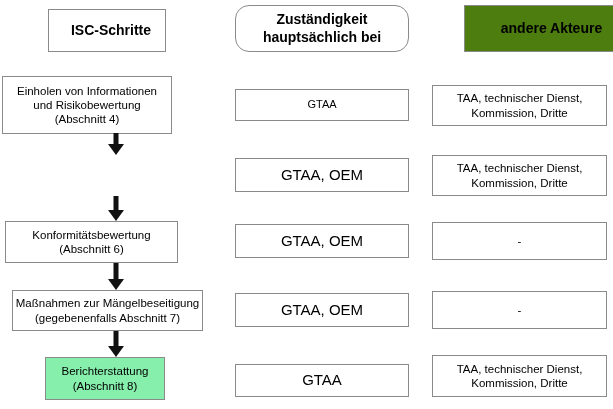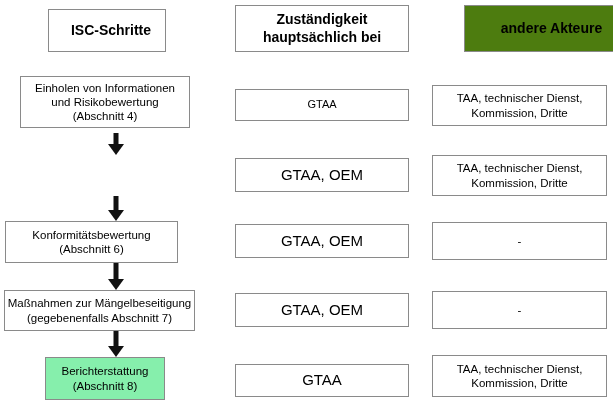--- a/index.html
+++ b/index.html
@@ -56,41 +56,41 @@
     border-right: 8px solid transparent;
     border-top: 11px solid #111111;
   }
 </style>
 </head>
 <body>
 
 <div id="canvas" style="background: rgb(255, 255, 255);">
 
   <div class="box header" style="left: 48px; top: 9px; width: 118px; height: 43px; font-size: 14px; border-color: rgb(138, 138, 138); background: rgb(255, 255, 255); color: rgb(0, 0, 0); padding-left: 10px;">ISC-Schritte</div>
-  <div class="box header" style="left: 235px; top: 5px; width: 174px; height: 47px; font-size: 14px; border-color: rgb(138, 138, 138); background: rgb(255, 255, 255); color: rgb(0, 0, 0);">Zuständigkeit
+  <div class="box header" style="left: 235px; top: 5px; width: 174px; height: 47px; font-size: 14px; border-color: rgb(138, 138, 138); background: rgb(255, 255, 255); color: rgb(0, 0, 0); border-radius: 14px;">Zuständigkeit
 hauptsächlich bei</div>
   <div class="box header" style="left: 432px; top: 5px; width: 175px; height: 47px; font-size: 14px; border-color: rgb(138, 138, 138); background: #4d7c0f; color: rgb(0, 0, 0); margin-left: 32px;">andere Akteure</div>
 
-  <div class="box" style="left: 20px; top: 76px; width: 170px; height: 52px; font-size: 11.5px; border-color: rgb(138, 138, 138); background: rgb(255, 255, 255); color: rgb(0, 0, 0);">Einholen von Informationen
+  <div class="box" style="left: 2px; top: 76px; width: 170px; height: 58px; font-size: 11.5px; border-color: rgb(138, 138, 138); background: rgb(255, 255, 255); color: rgb(0, 0, 0);">Einholen von Informationen
 und Risikobewertung
 (Abschnitt 4)</div>
   <div class="box" style="left: 235px; top: 89px; width: 174px; height: 32px; font-size: 11px; border-color: rgb(138, 138, 138); background: rgb(255, 255, 255); color: rgb(0, 0, 0);">GTAA</div>
   <div class="box" style="left: 432px; top: 85px; width: 175px; height: 41px; font-size: 11.5px; border-color: rgb(138, 138, 138); background: rgb(255, 255, 255); color: rgb(0, 0, 0);">TAA, technischer Dienst,
 Kommission, Dritte</div>
 
   <div class="box" style="left: 235px; top: 158px; width: 174px; height: 34px; font-size: 15px; border-color: rgb(138, 138, 138); background: rgb(255, 255, 255); color: rgb(0, 0, 0);">GTAA, OEM</div>
   <div class="box" style="left: 432px; top: 155px; width: 175px; height: 41px; font-size: 11.5px; border-color: rgb(138, 138, 138); background: rgb(255, 255, 255); color: rgb(0, 0, 0);">TAA, technischer Dienst,
 Kommission, Dritte</div>
 
   <div class="box" style="left: 5px; top: 221px; width: 173px; height: 42px; font-size: 11.5px; border-color: rgb(138, 138, 138); background: rgb(255, 255, 255); color: rgb(0, 0, 0);">Konformitätsbewertung
 (Abschnitt 6)</div>
   <div class="box" style="left: 235px; top: 224px; width: 174px; height: 34px; font-size: 15px; border-color: rgb(138, 138, 138); background: rgb(255, 255, 255); color: rgb(0, 0, 0);">GTAA, OEM</div>
   <div class="box" style="left: 432px; top: 222px; width: 175px; height: 38px; font-size: 11.5px; border-color: rgb(138, 138, 138); background: rgb(255, 255, 255); color: rgb(0, 0, 0);">-</div>
 
-  <div class="box" style="left: 4px; top: 290px; width: 191px; height: 41px; font-size: 11.5px; border-color: rgb(138, 138, 138); background: rgb(255, 255, 255); color: rgb(0, 0, 0);">Maßnahmen zur Mängelbeseitigung
+  <div class="box" style="left: 12px; top: 290px; width: 191px; height: 41px; font-size: 11.5px; border-color: rgb(138, 138, 138); background: rgb(255, 255, 255); color: rgb(0, 0, 0);">Maßnahmen zur Mängelbeseitigung
 (gegebenenfalls Abschnitt 7)</div>
   <div class="box" style="left: 235px; top: 293px; width: 174px; height: 34px; font-size: 15px; border-color: rgb(138, 138, 138); background: rgb(255, 255, 255); color: rgb(0, 0, 0);">GTAA, OEM</div>
   <div class="box" style="left: 432px; top: 291px; width: 175px; height: 38px; font-size: 11.5px; border-color: rgb(138, 138, 138); background: rgb(255, 255, 255); color: rgb(0, 0, 0);">-</div>
 
   <div class="box" style="left: 45px; top: 357px; width: 120px; height: 43px; font-size: 11.5px; border-color: rgb(138, 138, 138); background: #86efac; color: rgb(0, 0, 0);">Berichterstattung
 (Abschnitt 8)</div>
   <div class="box" style="left: 235px; top: 364px; width: 174px; height: 33px; font-size: 15px; border-color: rgb(138, 138, 138); background: rgb(255, 255, 255); color: rgb(0, 0, 0);">GTAA</div>
   <div class="box" style="left: 432px; top: 355px; width: 175px; height: 42px; font-size: 11.5px; border-color: rgb(138, 138, 138); background: rgb(255, 255, 255); color: rgb(0, 0, 0);">TAA, technischer Dienst,
 Kommission, Dritte</div>
 

